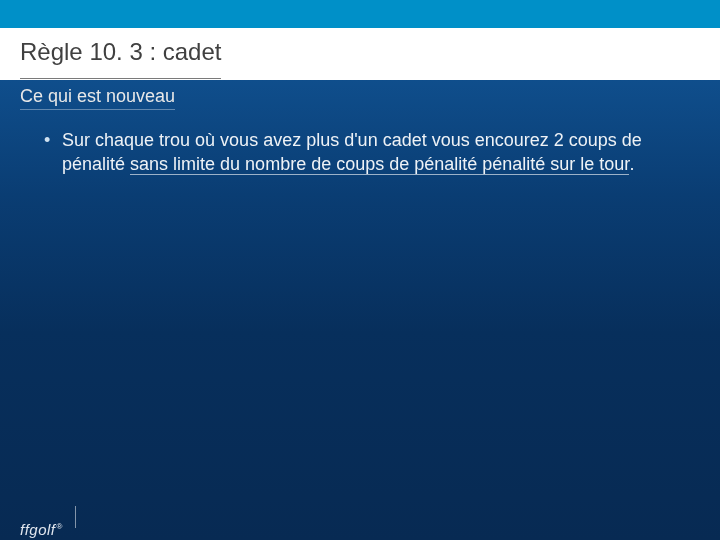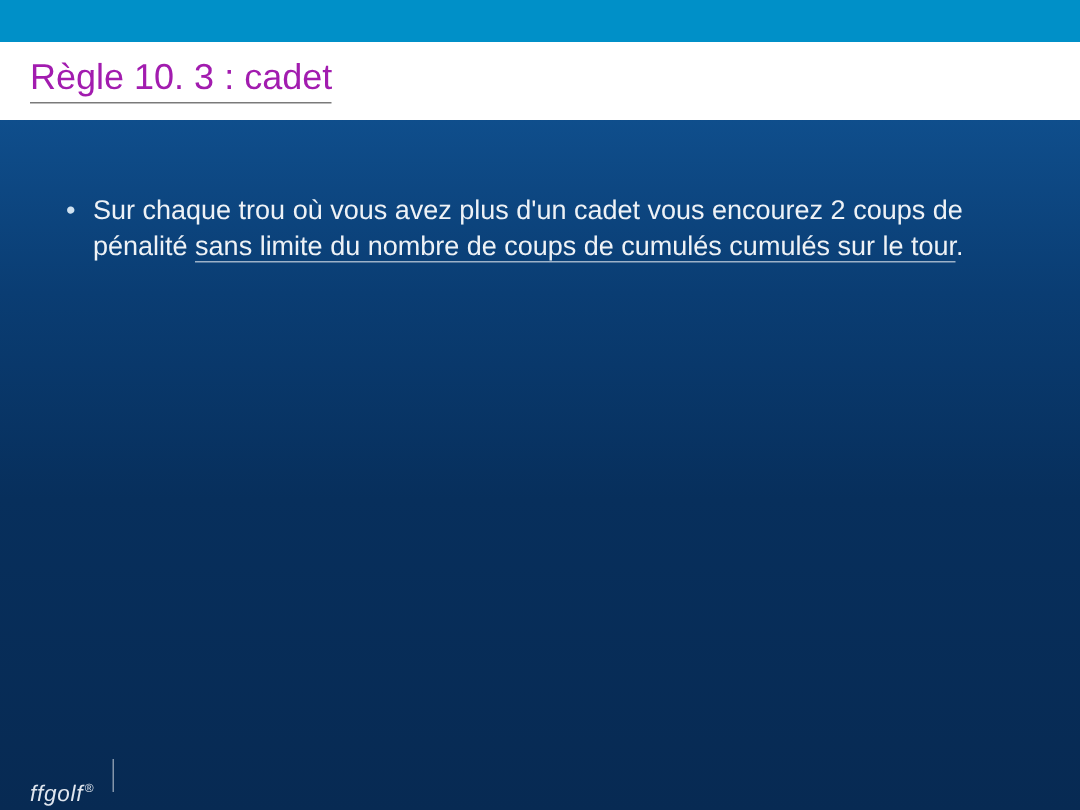--- a/index.html
+++ b/index.html
@@ -7,22 +7,22 @@
   .slide {
     width: 720px; height: 540px; position: relative;
     background: #fff;
   }
   .top-bar {
     position: absolute; left: 0; top: 0; width: 720px; height: 28px;
     background: #0090c8;
   }
   .title {
     position: absolute; left: 20px; top: 38px;
-    font-size: 24px; color: #a21caf; font-weight: 400;
-    border-bottom: 1px solid #7a7a7a; padding-bottom: 2px;
+    font-size: 24px; color: #404040; font-weight: 400;
+    border-bottom: 1px solid #7a7a7a; padding-bottom: 12px;
   }
   .body-area {
     position: absolute; left: 0; top: 80px; width: 720px; height: 460px;
     background: linear-gradient(180deg, #0f4e8c 0%, #0a3d73 25%, #072f5c 55%, #072a53 100%);
   }
   .subtitle {
     position: absolute; left: 20px; top: 6px;
     color: #e8e8e8; font-size: 18px; font-weight: 400;
     border-bottom: 1px solid rgba(255,255,255,0.35); padding-bottom: 2px;
   }
@@ -56,24 +56,25 @@
   .ra-logo .amp { font-style: italic; font-weight: 400; padding: 0 1px; }
 </style>
 </head>
 <body>
 
 <div class="slide">
   <div class="top-bar"></div>
   <div class="title">Règle 10. 3 : cadet</div>
 
   <div class="body-area">
+    <div class="subtitle">Ce qui est nouveau</div>
 
     <ul class="bullets">
       <li>
-        <span>Sur chaque trou où vous avez plus d'un cadet vous encourez 2 coups de pénalité </span><span class="u">sans limite du nombre de coups de cumulés cumulés sur le tour</span><span>.</span>
+        <span>Sur chaque trou où vous avez plus d'un cadet vous encourez 2 coups de pénalité </span><span class="u">sans limite du nombre de coups de pénalité pénalité sur le tour</span><span>.</span>
       </li>
     </ul>
 
     <div class="footer">
       <div class="footer-left">
         <span class="ffgolf"><span>ffgolf</span><sup>®</sup></span>
         <span class="vline"></span>
       </div>
     </div>
   </div>

